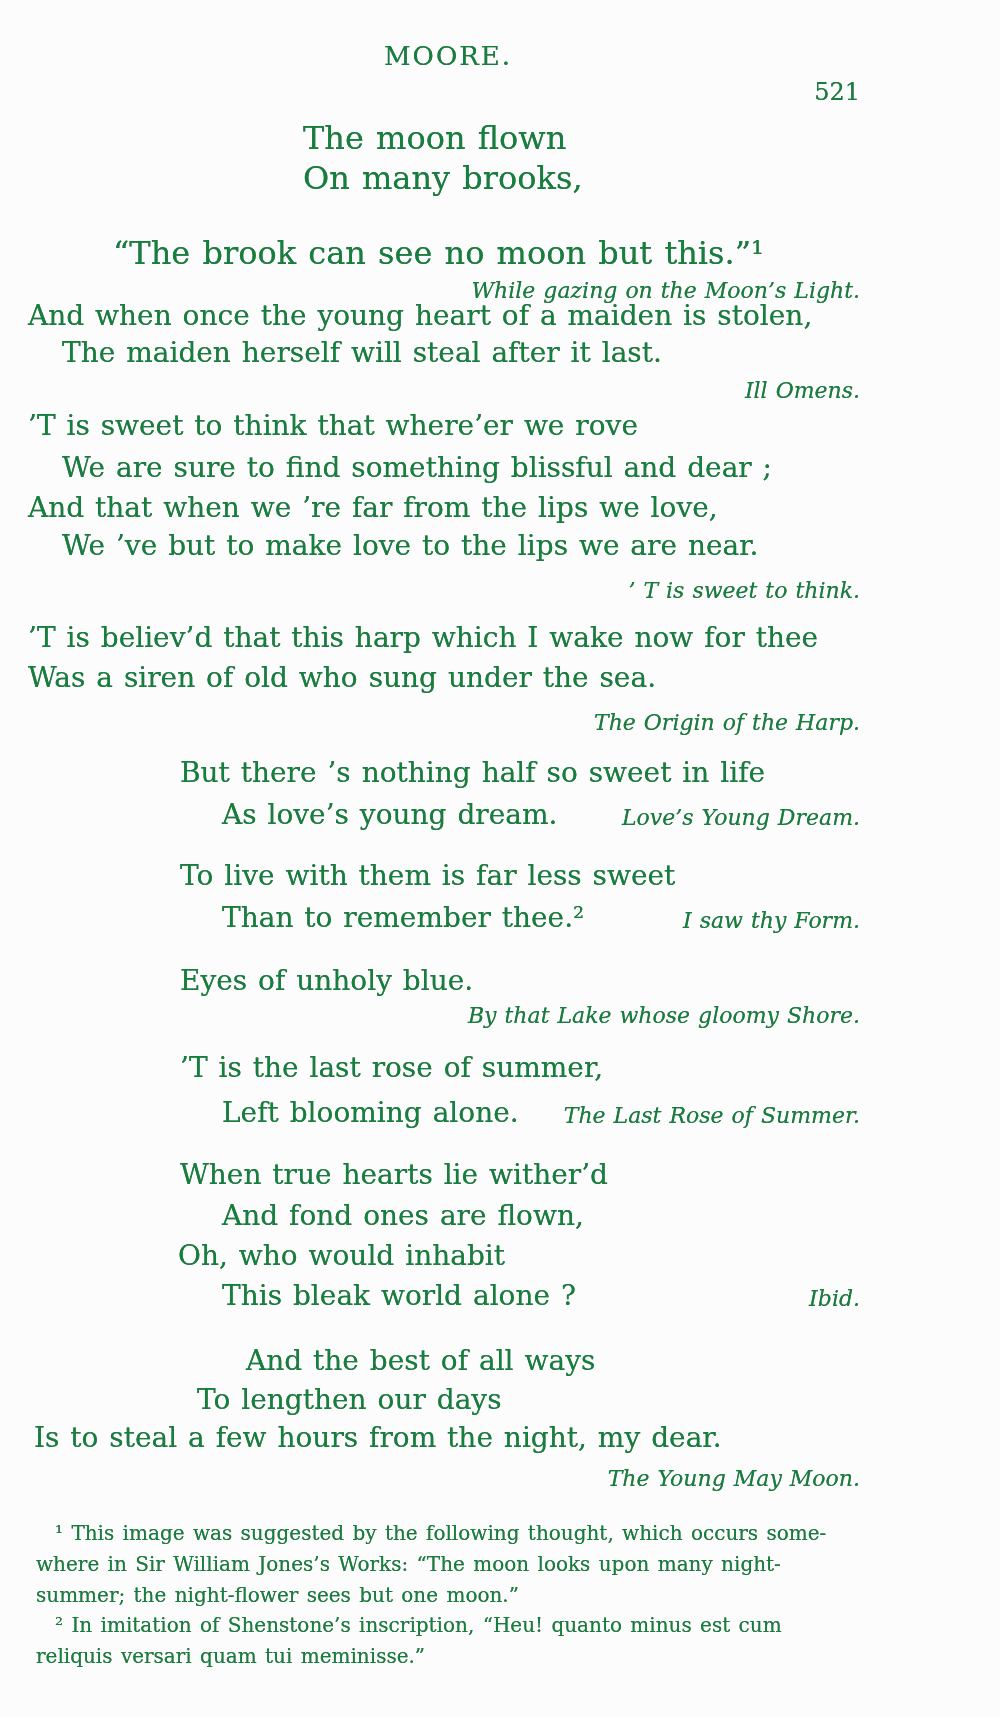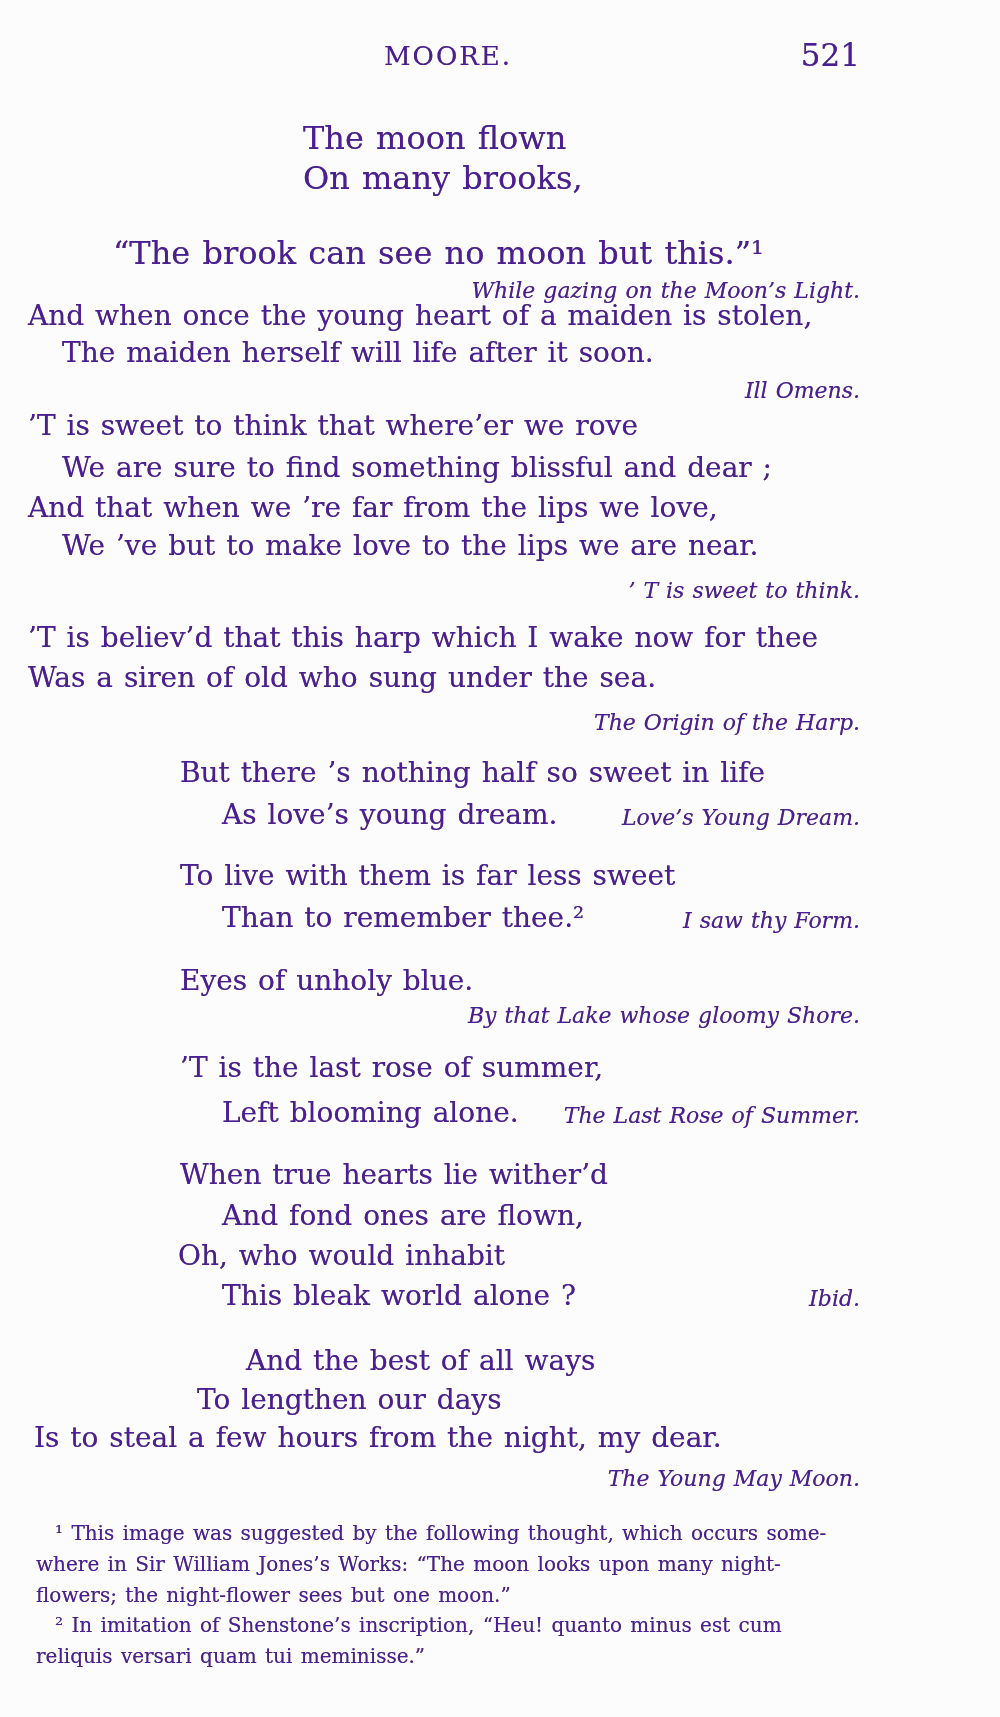--- a/index.html
+++ b/index.html
@@ -1,48 +1,48 @@
 <!DOCTYPE html>
 <html><head>
 <meta charset="utf-8">
 <style>
   html,body{margin:0;padding:0;background:#ffffff;}
   .page{
     position:relative;
     width:1000px;height:1717px;
     margin:0 auto;
     background:#fcfcfc;
-    color:#4c1d95;
+    color:#15803d;
     font-family:"DejaVu Serif", serif;
     text-shadow:0 0 .6px rgba(16,16,16,.55);
     overflow:hidden;
   }
   .line{position:absolute;white-space:nowrap;line-height:1.15;}
   .t  {font-size:26px;letter-spacing:2px;}
-  .pn {font-size:31px;}
+  .pn {font-size:24px;margin-top:41px;}
   .q  {font-size:28px;word-spacing:2px;}
   .q1 {font-size:32px;word-spacing:2px;}
   .a  {font-size:22px;font-style:italic;word-spacing:1px;}
   .f  {font-size:20px;word-spacing:2px;}
   .right{right:140px;}
   .center{left:28px;right:132px;text-align:center;}
 </style>
 </head>
 <body>
 
 <div class="page">
   <div class="line t center" style="top:42px;">MOORE.</div>
   <div class="line pn right" style="top:38px;">521</div>
   <div id="content">
       <div class="line q1" style="top: 120px; left: 303px;">The moon flown</div>
       <div class="line q1" style="top: 160px; left: 303px;">On many brooks,</div>
       <div class="line q1" style="top: 200px; left: 113px; margin-top: 35px;">“The brook can see no moon but this.”¹</div>
       <div class="line a right" style="top: 246px; margin-top: 32px;">While gazing on the Moon’s Light.</div>
       <div class="line q" style="top: 300px; left: 28px;">And when once the young heart of a maiden is stolen,</div>
-      <div class="line q" style="top: 337px; left: 62px;">The maiden herself will life after it soon.</div>
+      <div class="line q" style="top: 337px; left: 62px;">The maiden herself will steal after it last.</div>
       <div class="line a right" style="top: 378px;">Ill Omens.</div>
       <div class="line q" style="top: 410px; left: 28px;">’T is sweet to think that where’er we rove</div>
       <div class="line q" style="top: 452px; left: 62px;">We are sure to find something blissful and dear ;</div>
       <div class="line q" style="top: 492px; left: 28px;">And that when we ’re far from the lips we love,</div>
       <div class="line q" style="top: 530px; left: 62px; text-align: right;">We ’ve but to make love to the lips we are near.</div>
       <div class="line a right" style="top: 578px;">’ T is sweet to think.</div>
       <div class="line q" style="top: 622px; left: 28px;">’T is believ’d that this harp which I wake now for thee</div>
       <div class="line q" style="top: 662px; left: 28px;">Was a siren of old who sung under the sea.</div>
       <div class="line a right" style="top: 710px;">The Origin of the Harp.</div>
       <div class="line q" style="top: 757px; left: 180px;">But there ’s nothing half so sweet in life</div>
@@ -60,17 +60,17 @@
       <div class="line q" style="top: 1200px; left: 222px;">And fond ones are flown,</div>
       <div class="line q" style="top: 1240px; left: 178px;">Oh, who would inhabit</div>
       <div class="line q" style="top: 1280px; left: 222px;">This bleak world alone ?</div>
       <div class="line a right" style="top: 1286px;">Ibid.</div>
       <div class="line q" style="top: 1345px; left: 215px; margin-left: 31px;">And the best of all ways</div>
       <div class="line q" style="top: 1384px; left: 197px;">To lengthen our days</div>
       <div class="line q" style="top: 1422px; left: 34px;">Is to steal a few hours from the night, my dear.</div>
       <div class="line a right" style="top: 1466px;">The Young May Moon.</div>
       <div class="line f" style="top: 1522px; left: 55px;">¹ This image was suggested by the following thought, which occurs some-</div>
       <div class="line f" style="top: 1553px; left: 36px;">where in Sir William Jones’s Works: “The moon looks upon many night-</div>
-      <div class="line f" style="top: 1584px; left: 36px;">flowers; the night-flower sees but one moon.”</div>
+      <div class="line f" style="top: 1584px; left: 36px;">summer; the night-flower sees but one moon.”</div>
       <div class="line f" style="top: 1614px; left: 55px;">² In imitation of Shenstone’s inscription, “Heu! quanto minus est cum</div>
       <div class="line f" style="top: 1645px; left: 36px;">reliquis versari quam tui meminisse.”</div>
     </div>
 </div>
 
 </body></html>

